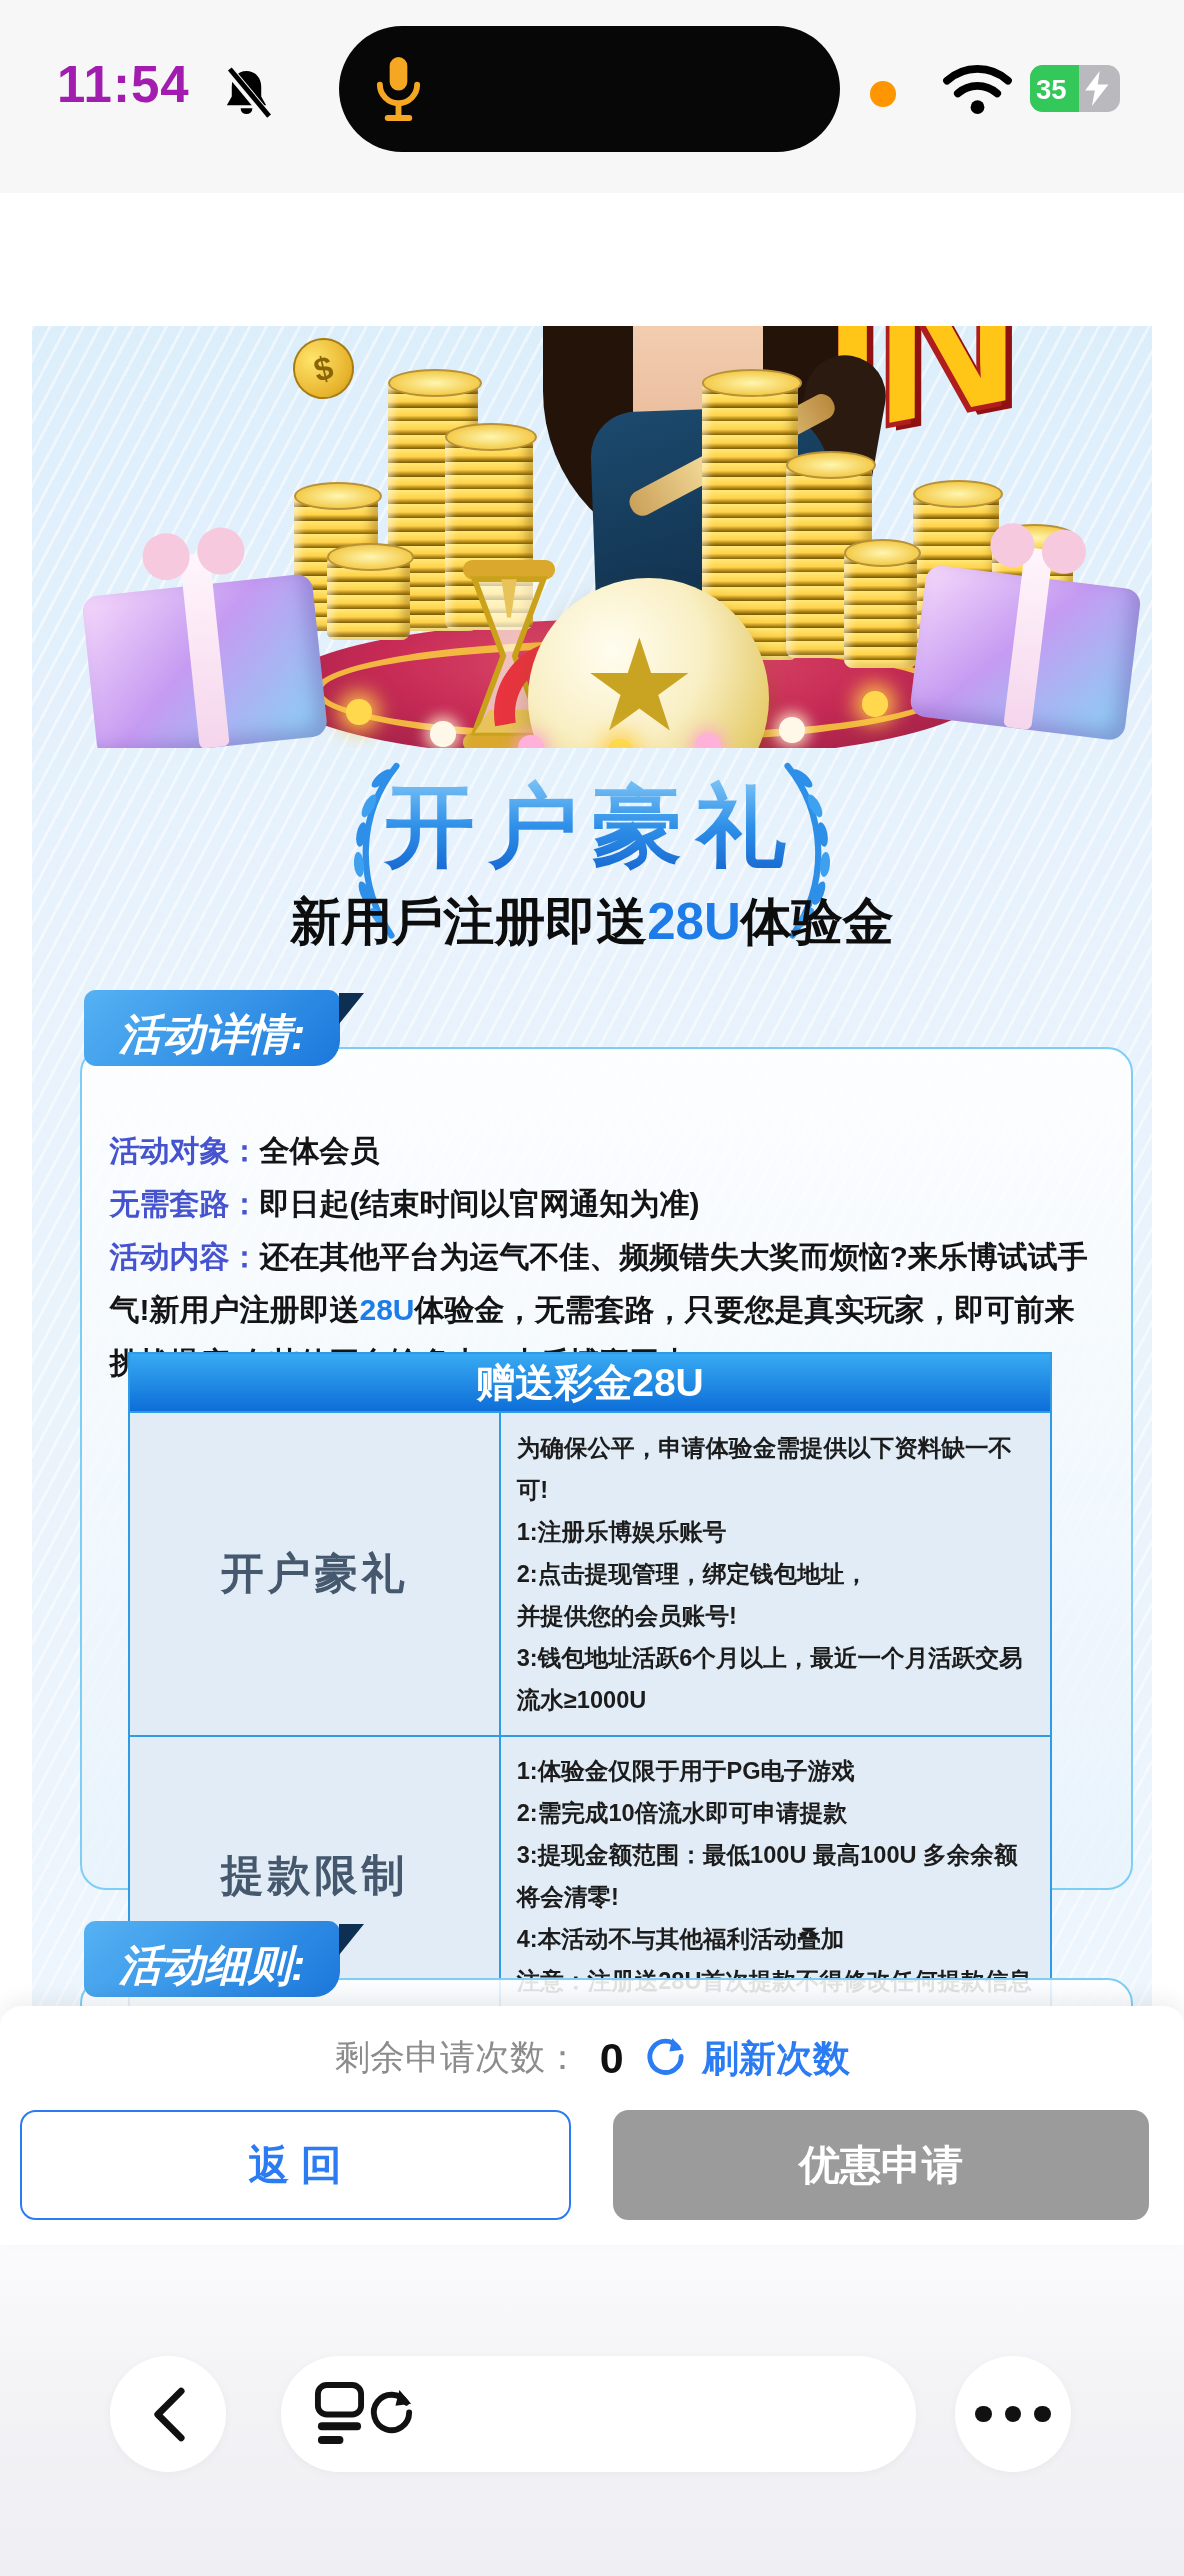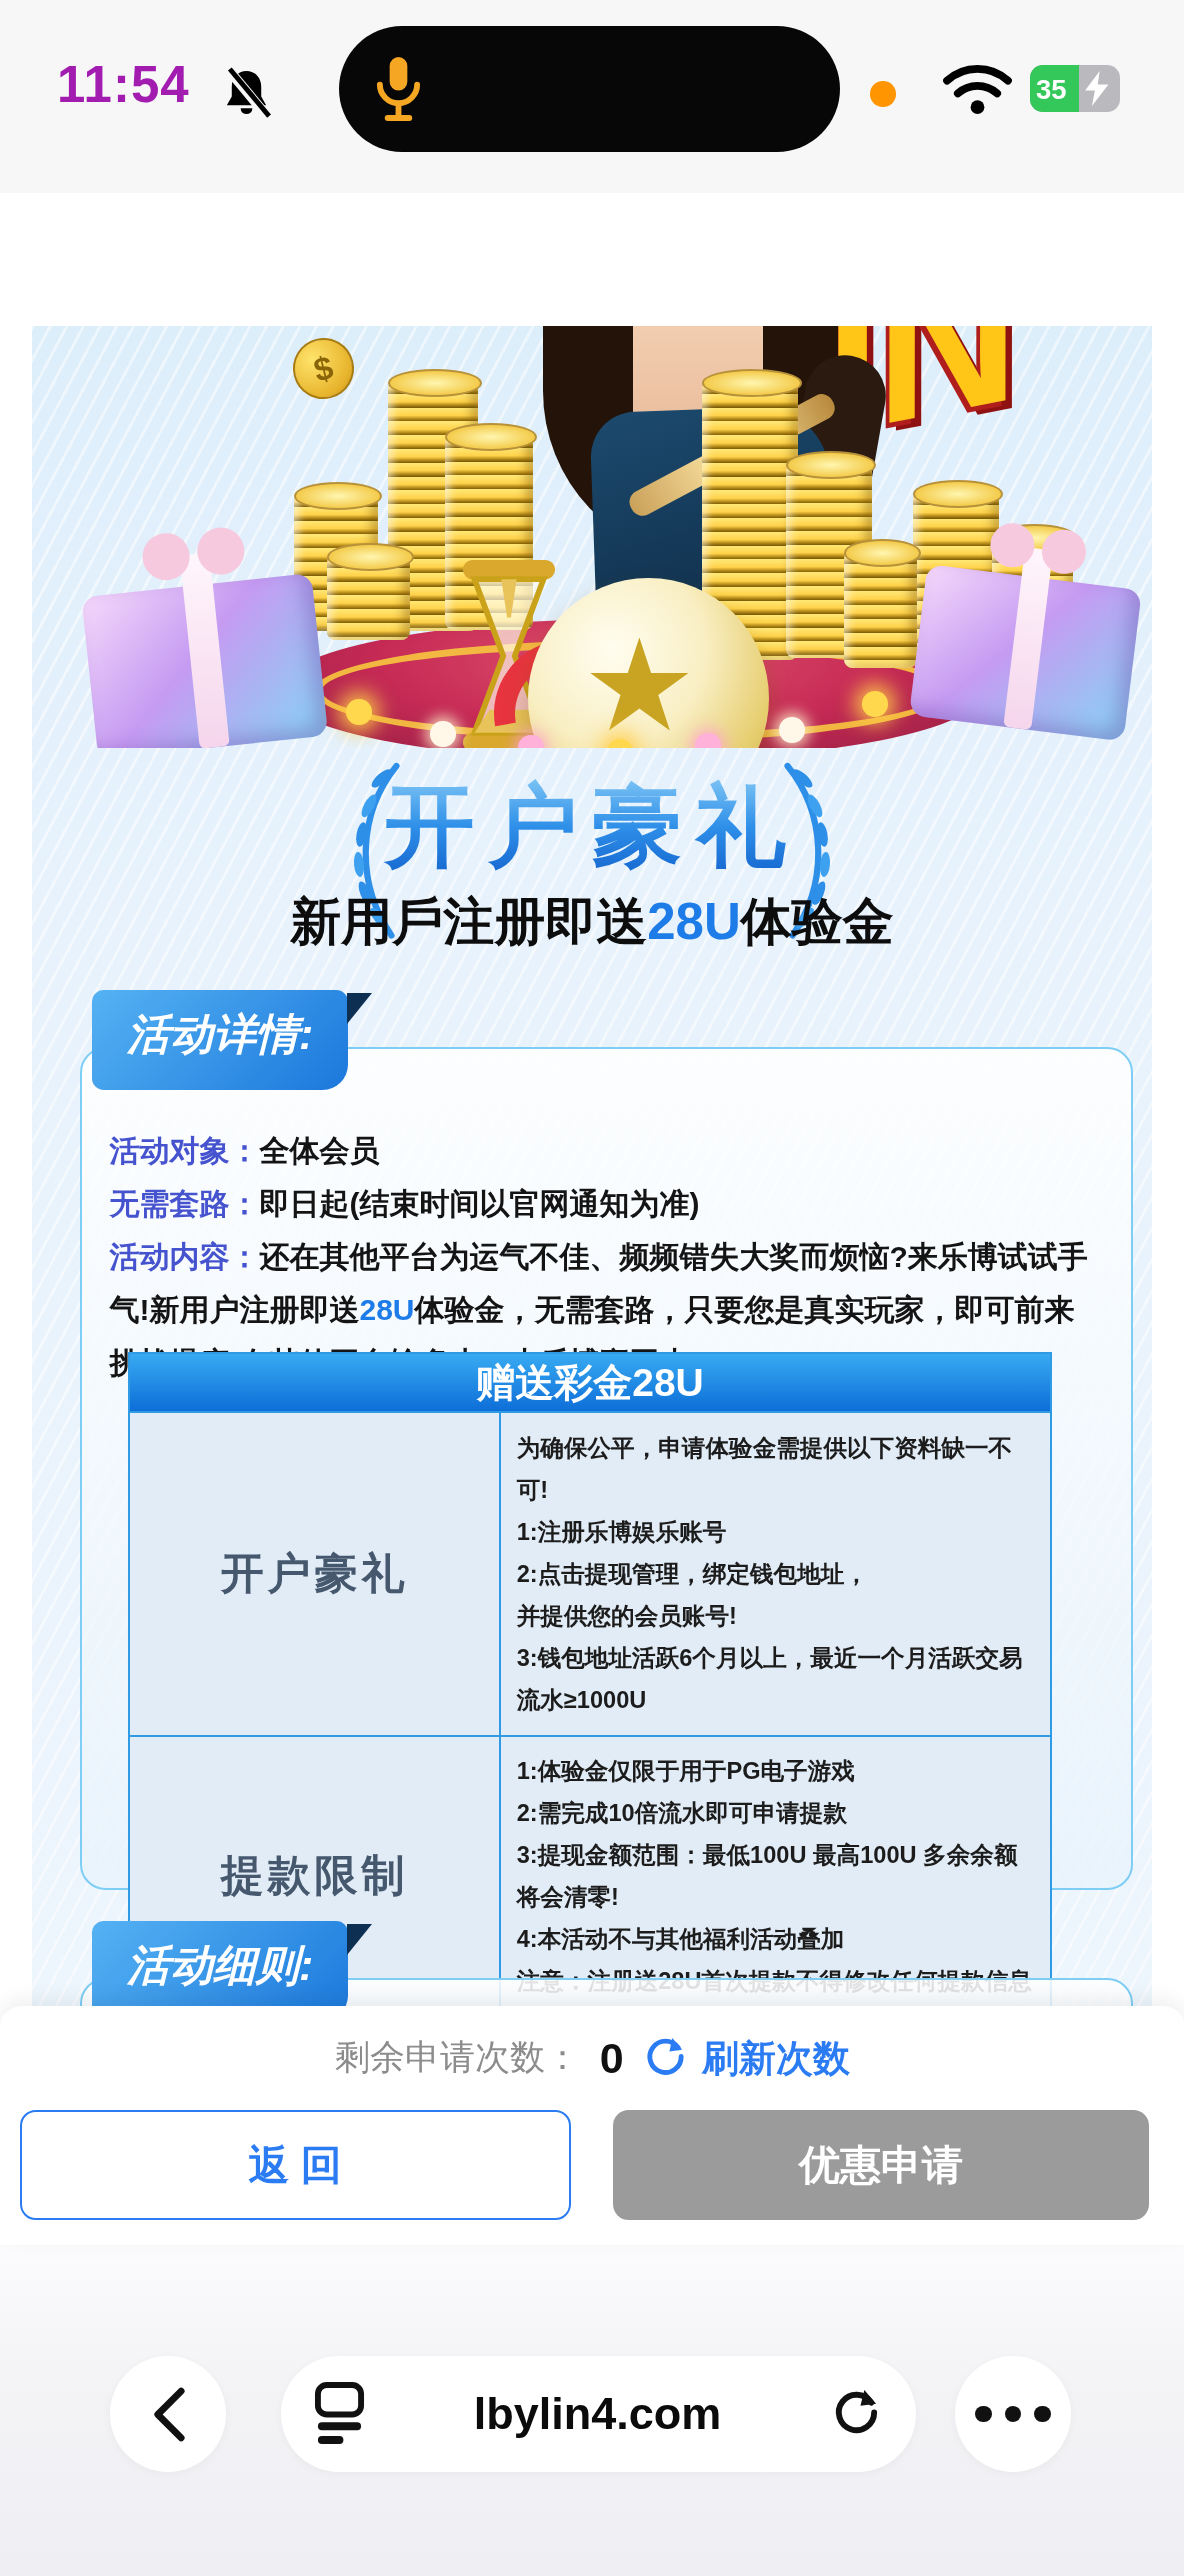--- a/index.html
+++ b/index.html
@@ -87,22 +87,22 @@
   .promo-title { left:0; top:440px; width:1120px; text-align:center; font-size:90px; font-weight:800;
     letter-spacing:13.8px; color:#1f7fe4; }
   @supports (-webkit-background-clip:text) {
     .promo-title { background:linear-gradient(180deg,#8fd0f8 0%,#2e8fe8 50%,#0f5cc9 100%);
       -webkit-background-clip:text; background-clip:text; color:transparent; }
   }
   .promo-sub { left:0; top:562px; width:1120px; text-align:center; font-size:51px; font-weight:700; color:#0d0d0d; }
   .hl-blue { color:#1e7ce8; }
 
   
-  .badge { height:100px; line-height:88px; padding:0 35px; font-size:43px; font-weight:700; font-style:italic;
-    color:#fff; background:linear-gradient(135deg,#55b2f3,#1b78dc); border-radius:11.8px 11.8px 25.5px 11.8px; z-index:3;margin-left:8px; }
+  .badge { height:76px; line-height:88px; padding:0 35px; font-size:43px; font-weight:700; font-style:italic;
+    color:#fff; background:linear-gradient(135deg,#55b2f3,#1b78dc); border-radius:11.8px 11.8px 25.5px 11.8px; z-index:3; }
   .badge::after { content:""; position:absolute; right:-23.6px; top:2.9px;
     border-top:31px solid #0d2f52; border-right:25.5px solid transparent; }
   .sec-card { border:2.9px solid #7ecdf4; border-radius:25.5px;
     background:linear-gradient(180deg,rgba(255,255,255,.88) 0%,rgba(231,243,252,.75) 100%);padding-left:8px; }
   #details-badge { left:52px; top:664px; }
   #details-card { left:48px; top:721px; width:1053px; height:843px; }
   .card-text { position:absolute; left:27.5px; top:75px; width:994px; font-size:30px; line-height:53px;
     font-weight:700; color:#141414; }
   .lbl { color:#4653cf; }
 
@@ -343,21 +343,20 @@
     </svg>
   </div>
   <div class="abs bb-pill">
     <span>
       <svg width="51" height="63" viewBox="0 0 52 64">
         <rect x="4" y="4" width="44" height="30" rx="9" fill="none" stroke="#111" stroke-width="6"></rect>
         <rect x="4" y="42" width="44" height="8" rx="4" fill="#111"></rect>
         <rect x="4" y="56" width="26" height="8" rx="4" fill="#111"></rect>
       </svg>
     </span>
-    <span class="bb-url">lbylin4.com</span>
     <span>
       <svg width="53" height="53" viewBox="0 0 54 54">
         <path d="M42 17 A 18 18 0 1 0 45 27" fill="none" stroke="#111" stroke-width="6" stroke-linecap="round"></path>
         <polygon points="35,4 47,18 31,20" fill="#111"></polygon>
       </svg>
     </span>
   </div>
   <div class="abs bb-circle" id="bb-more">
     <span class="dots">
         <i></i>

